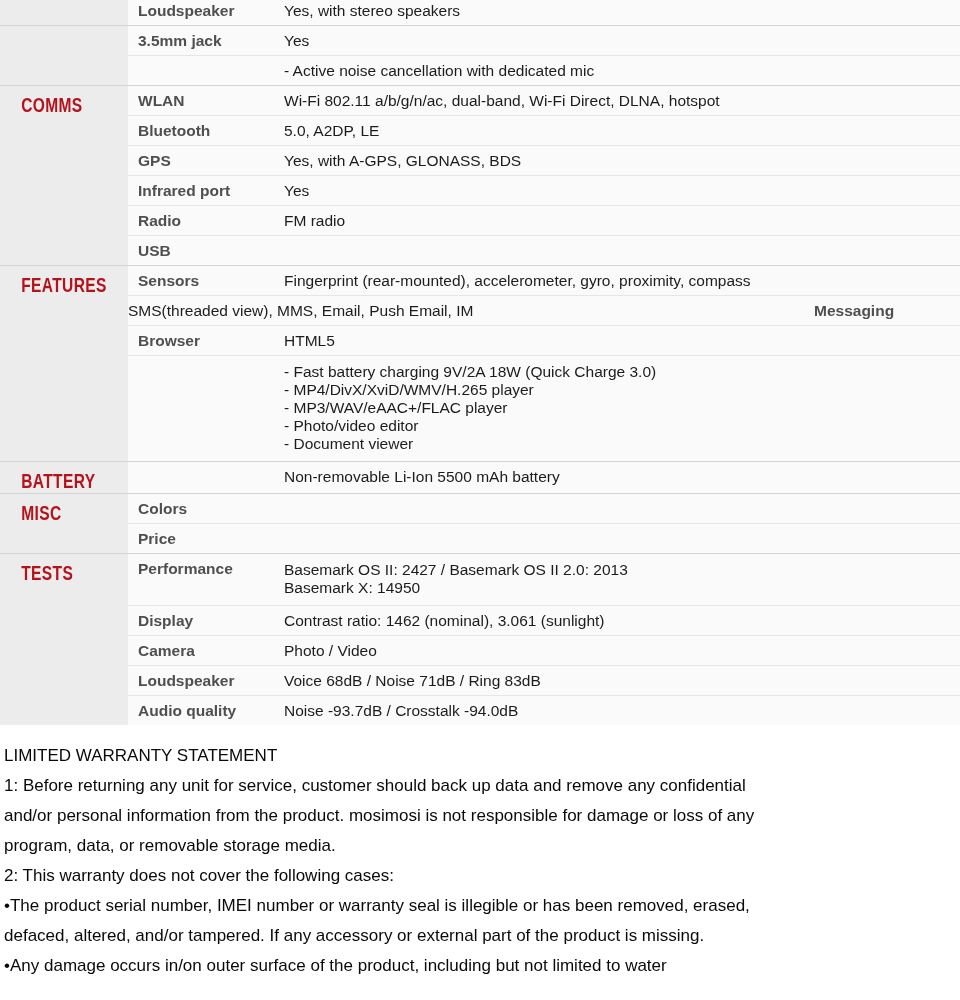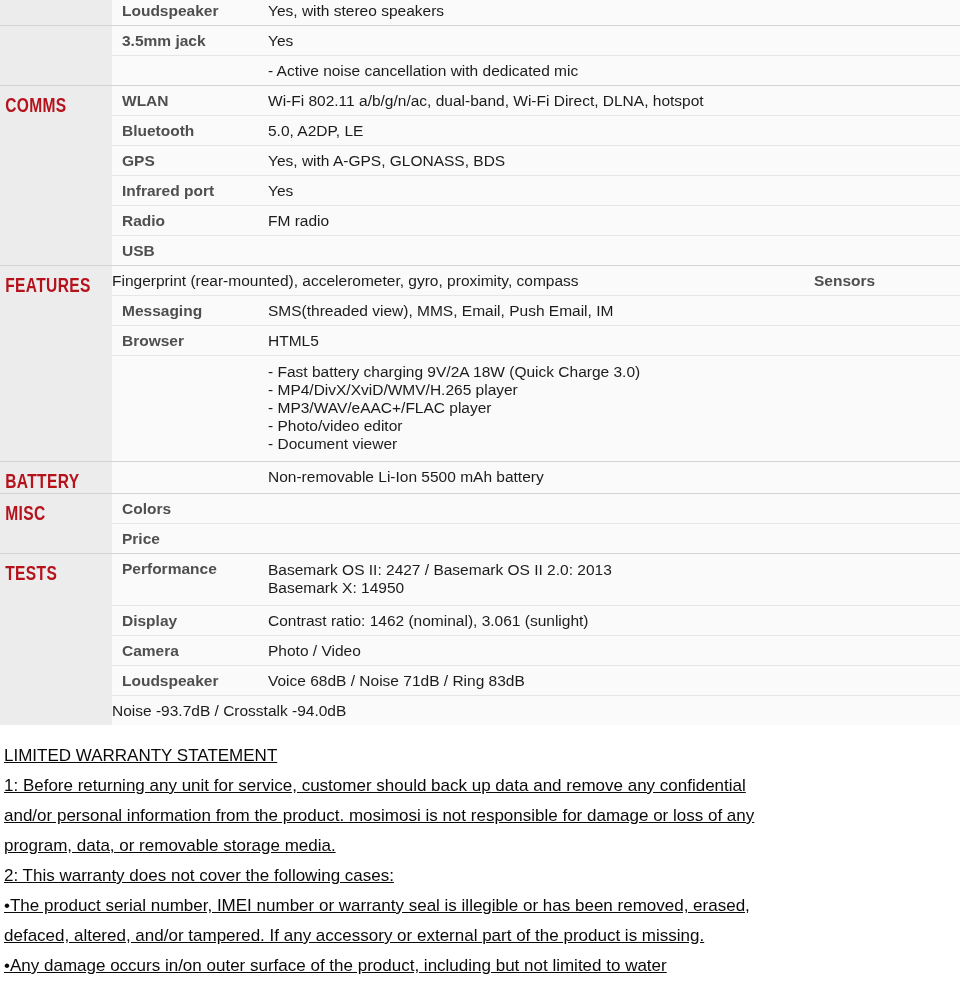--- a/index.html
+++ b/index.html
@@ -4,37 +4,37 @@
 <style>
   html, body { margin: 0; padding: 0; }
   body {
     width: 960px; height: 1000px; overflow: hidden;
     background: #ffffff;
     font-family: "Liberation Sans", sans-serif;
   }
   .spec-table { margin-top: -4px; }
   .section { display: flex; border-top: 1px solid var(--section-border, #d4d4d4); }
   .section:first-child { border-top: none; }
-  .cat-cell { flex: 0 0 112px; width: 112px; background: var(--category-col-bg, #ececec); }
+  .cat-cell { flex: 0 0 112px; width: 112px; background: var(--category-col-bg, #ececec); padding-left: 16px; }
   .cat-label {
     display: inline-block; padding: 7px 0 0 7px;
     font-size: 21px; font-weight: bold; white-space: nowrap;
     color: var(--category-color, #b5121b);
     transform: scaleX(0.74); transform-origin: left top;
     letter-spacing: 0.5px;
   }
   .rows { flex: 1; background: var(--row-bg, #fafafa); }
   .row { display: flex; border-top: 1px solid var(--row-border, #e6e6e6); }
   .row:first-child { border-top: none; }
   .cell { padding: 5px 10px; box-sizing: border-box; font-size: 15.5px; line-height: 19px; min-height: 28px; }
   .label { flex: 0 0 156px; font-weight: bold; color: var(--label-color, #4f4f4f); }
   .value { flex: 1; padding-left: 0; padding-right: 24px; color: var(--value-color, #1c1c1c); white-space: pre-line; }
   .value.multiline { line-height: 18px; padding-top: 7px; padding-bottom: 8px; }
   .warranty { margin: 16px 0 0 4px; width: 946px; color: #0a0a0a; }
-  .warranty-line { font-size: 17px; line-height: 30px; text-decoration: underline; }
+  .warranty-line { font-size: 17px; line-height: 30px; }
 </style>
 </head>
 <body style="--category-color: #b5121b; --category-col-bg: #ececec; --row-bg: #fafafa; --row-border: #e6e6e6; --section-border: #d4d4d4; --label-color: #4f4f4f; --value-color: #1c1c1c;">
 
 <div class="spec-table">
   <div class="section">
     <div class="cat-cell">
       <span class="cat-label"></span>
     </div>
     <div class="rows">
@@ -91,26 +91,26 @@
         </div>
       </div>
   </div>
 
   <div class="section">
     <div class="cat-cell">
       <span class="cat-label">FEATURES</span>
     </div>
     <div class="rows">
         <div class="row">
+          <div class="cell label">Sensors</div>
           <div class="cell value">Fingerprint (rear-mounted), accelerometer, gyro, proximity, compass</div>
-          <div class="cell label">Sensors</div>
         </div>
         <div class="row">
+          <div class="cell value">SMS(threaded view), MMS, Email, Push Email, IM</div>
           <div class="cell label">Messaging</div>
-          <div class="cell value">SMS(threaded view), MMS, Email, Push Email, IM</div>
         </div>
         <div class="row">
           <div class="cell label">Browser</div>
           <div class="cell value">HTML5</div>
         </div>
         <div class="row">
           <div class="cell label"></div>
           <div class="cell value multiline">- Fast battery charging 9V/2A 18W (Quick Charge 3.0)
 - MP4/DivX/XviD/WMV/H.265 player
 - MP3/WAV/eAAC+/FLAC player
@@ -162,20 +162,21 @@
         </div>
         <div class="row">
           <div class="cell label">Camera</div>
           <div class="cell value">Photo / Video</div>
         </div>
         <div class="row">
           <div class="cell label">Loudspeaker</div>
           <div class="cell value">Voice 68dB / Noise 71dB / Ring 83dB</div>
         </div>
         <div class="row">
+          <div class="cell label">Audio quality</div>
           <div class="cell value">Noise -93.7dB / Crosstalk -94.0dB</div>
         </div>
       </div>
   </div>
 </div>
 
 <div class="warranty">
     <div class="warranty-line">LIMITED WARRANTY STATEMENT</div>
     <div class="warranty-line">1: Before returning any unit for service, customer should back up data and remove any confidential</div>
     <div class="warranty-line">and/or personal information from the product. mosimosi is not responsible for damage or loss of any</div>

